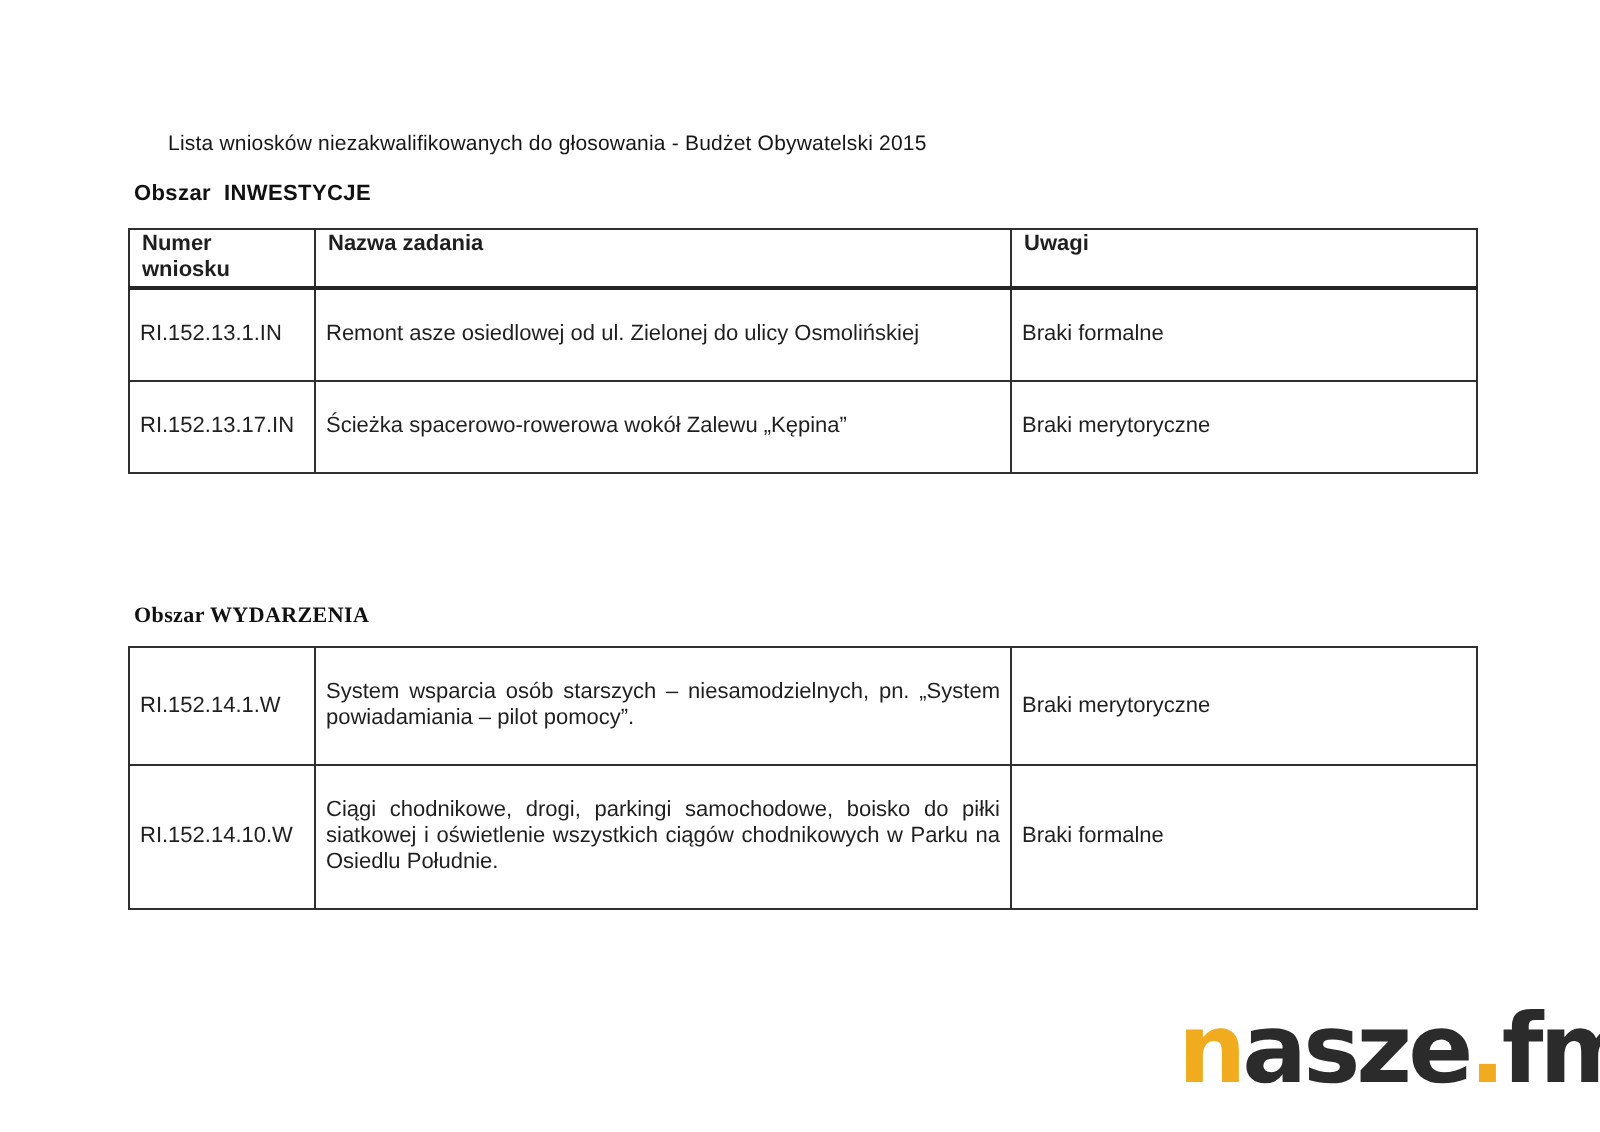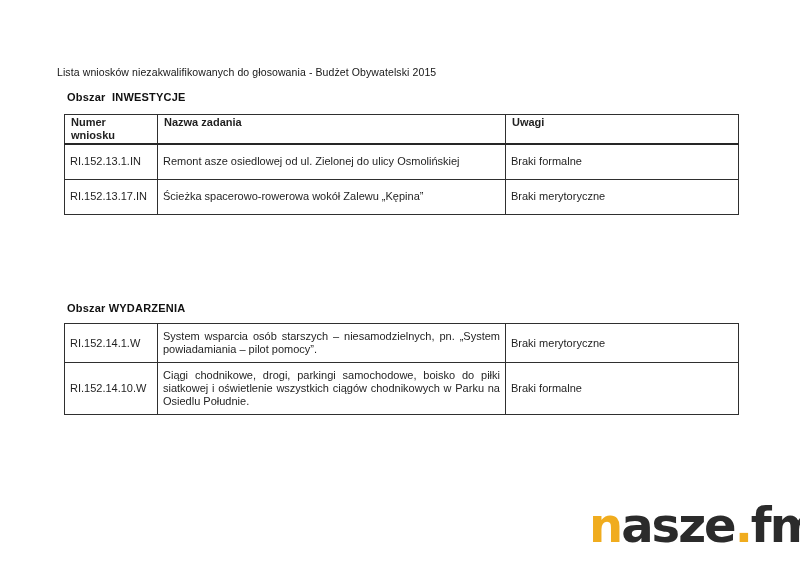--- a/index.html
+++ b/index.html
@@ -5,43 +5,43 @@
   html,body{margin:0;padding:0;}
   body{
     width:800px;height:566px;
     background:#ffffff;
     position:relative;
     overflow:hidden;
     font-family:"Liberation Sans", sans-serif;
     color:#1f1f1f;
   }
   .doc-title{
-    position:absolute;left:57px;top:66px;
+    position:absolute;left:84px;top:66px;
     font-size:10.5px;letter-spacing:0.1px;color:#161616;
   }
   .section-heading{
     position:absolute;left:67px;
     font-size:11px;font-weight:bold;color:#111;
     white-space:pre-wrap;letter-spacing:0.2px;
   }
   .section-heading.s1{top:91px;}
-  .section-heading.s2{top:302px;}
+  .section-heading.s2{top:302px;font-family:Liberation Serif, serif;}
 
   table.list{
     position:absolute;left:64px;
     width:674px;
     border-collapse:collapse;
     table-layout:fixed;
     font-size:11px;line-height:13px;color:#1f1f1f;
   }
   table.t1{top:114px;}
   table.t2{top:323px;}
   table.list td, table.list th{
     border:1px solid #2f2f2f;
-    padding:6px 5px;
+    padding:16px 5px;
     box-sizing:border-box;
     overflow:hidden;
   }
   table.list th{
     text-align:left;vertical-align:top;
     font-weight:bold;font-size:11px;
     height:23px;padding:1px 5px 1px 6px;
     border-bottom:2px solid #262626;
   }
   table.list th.h-numer{}

